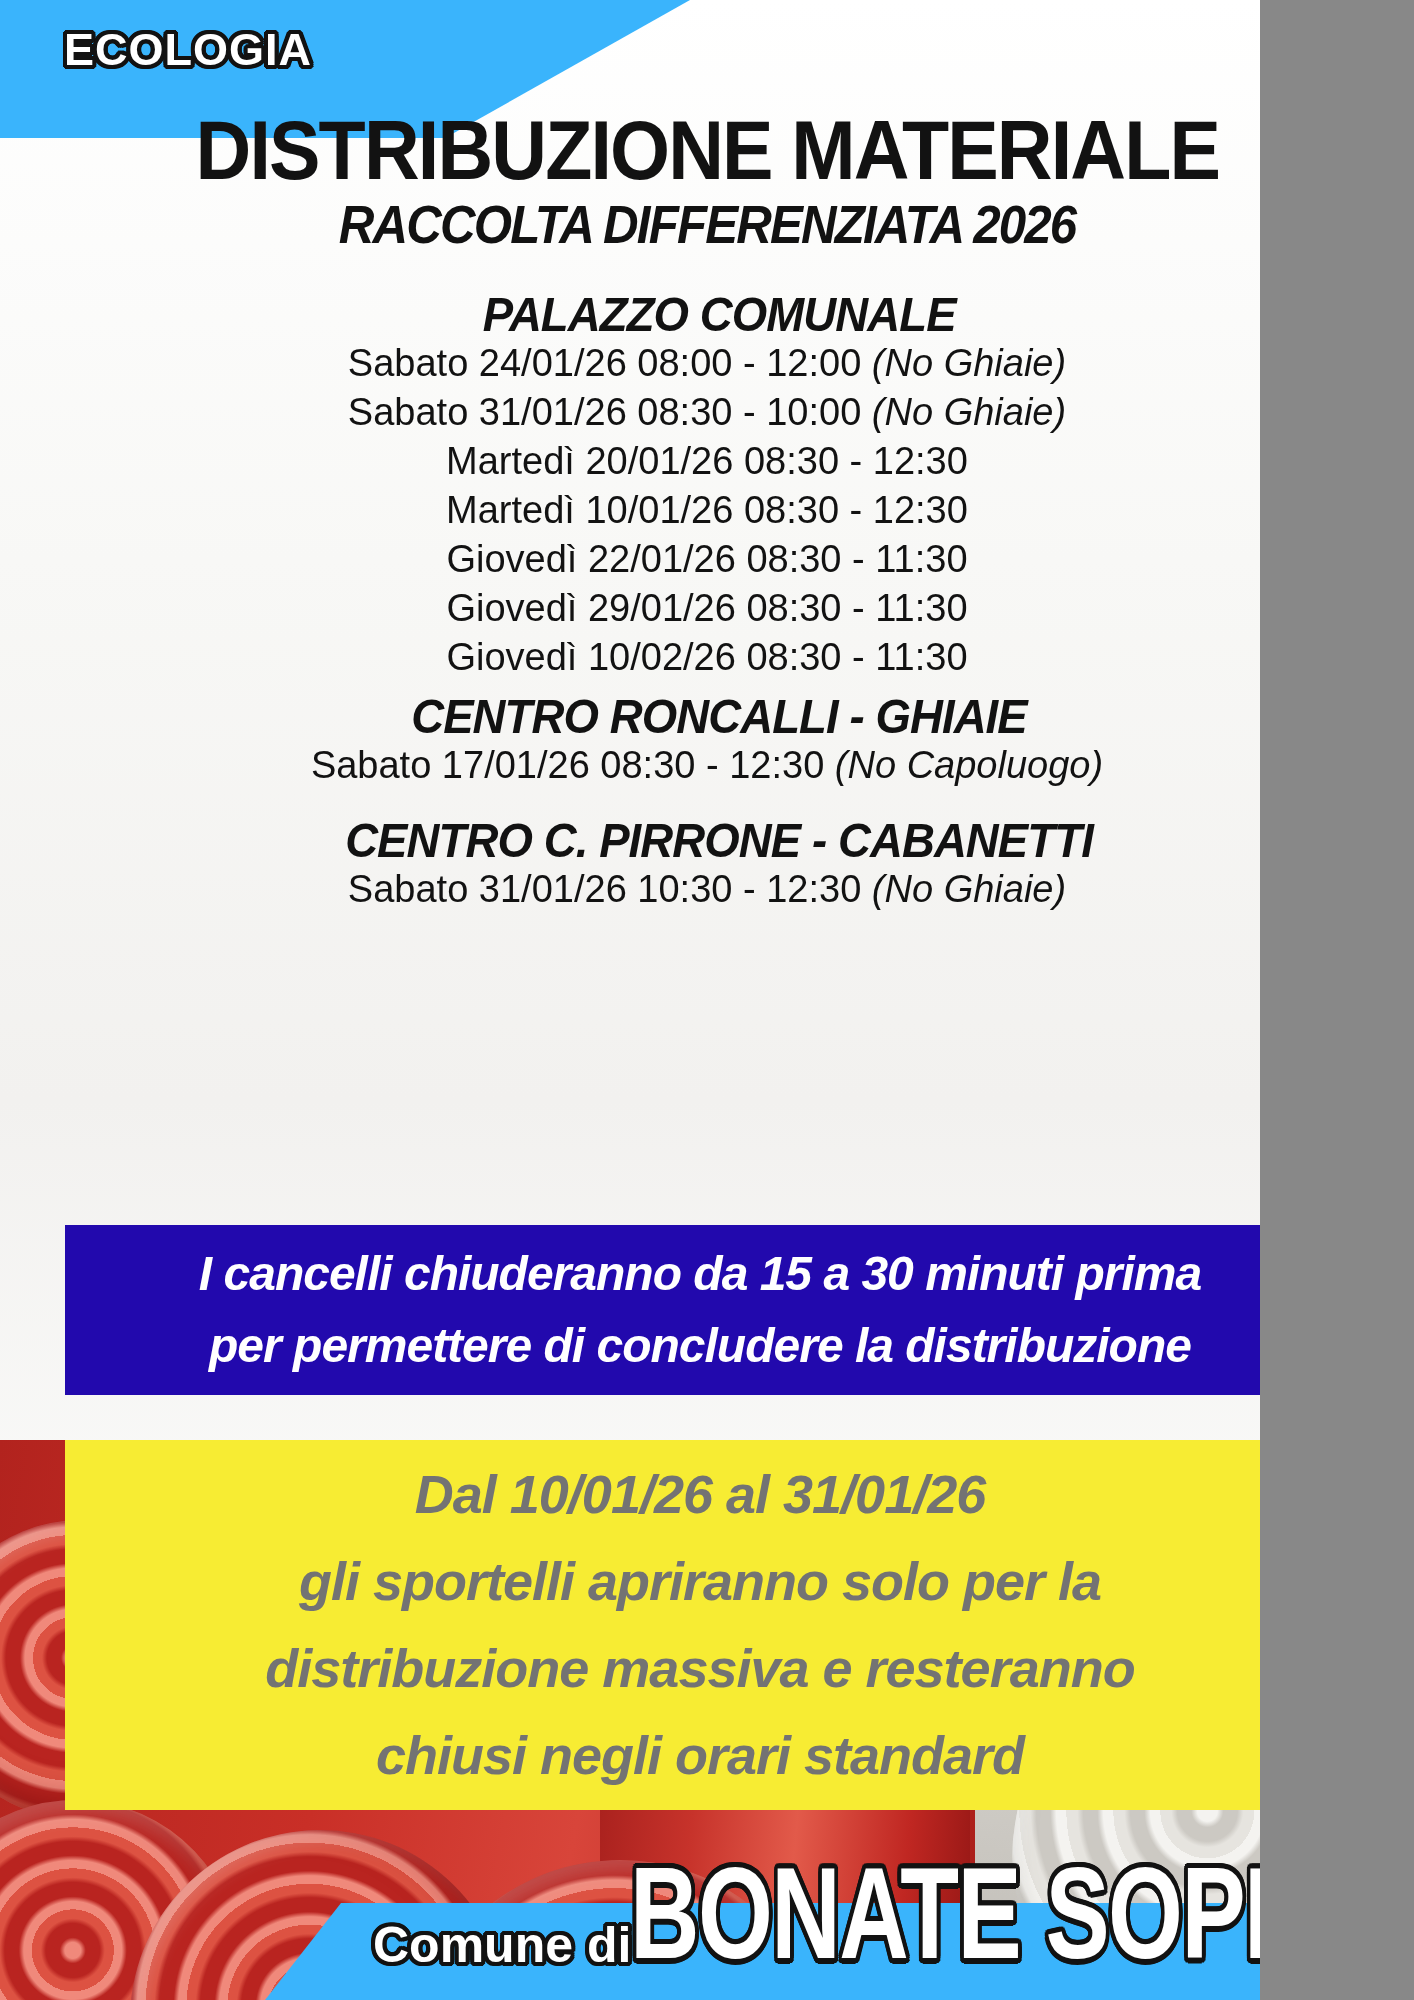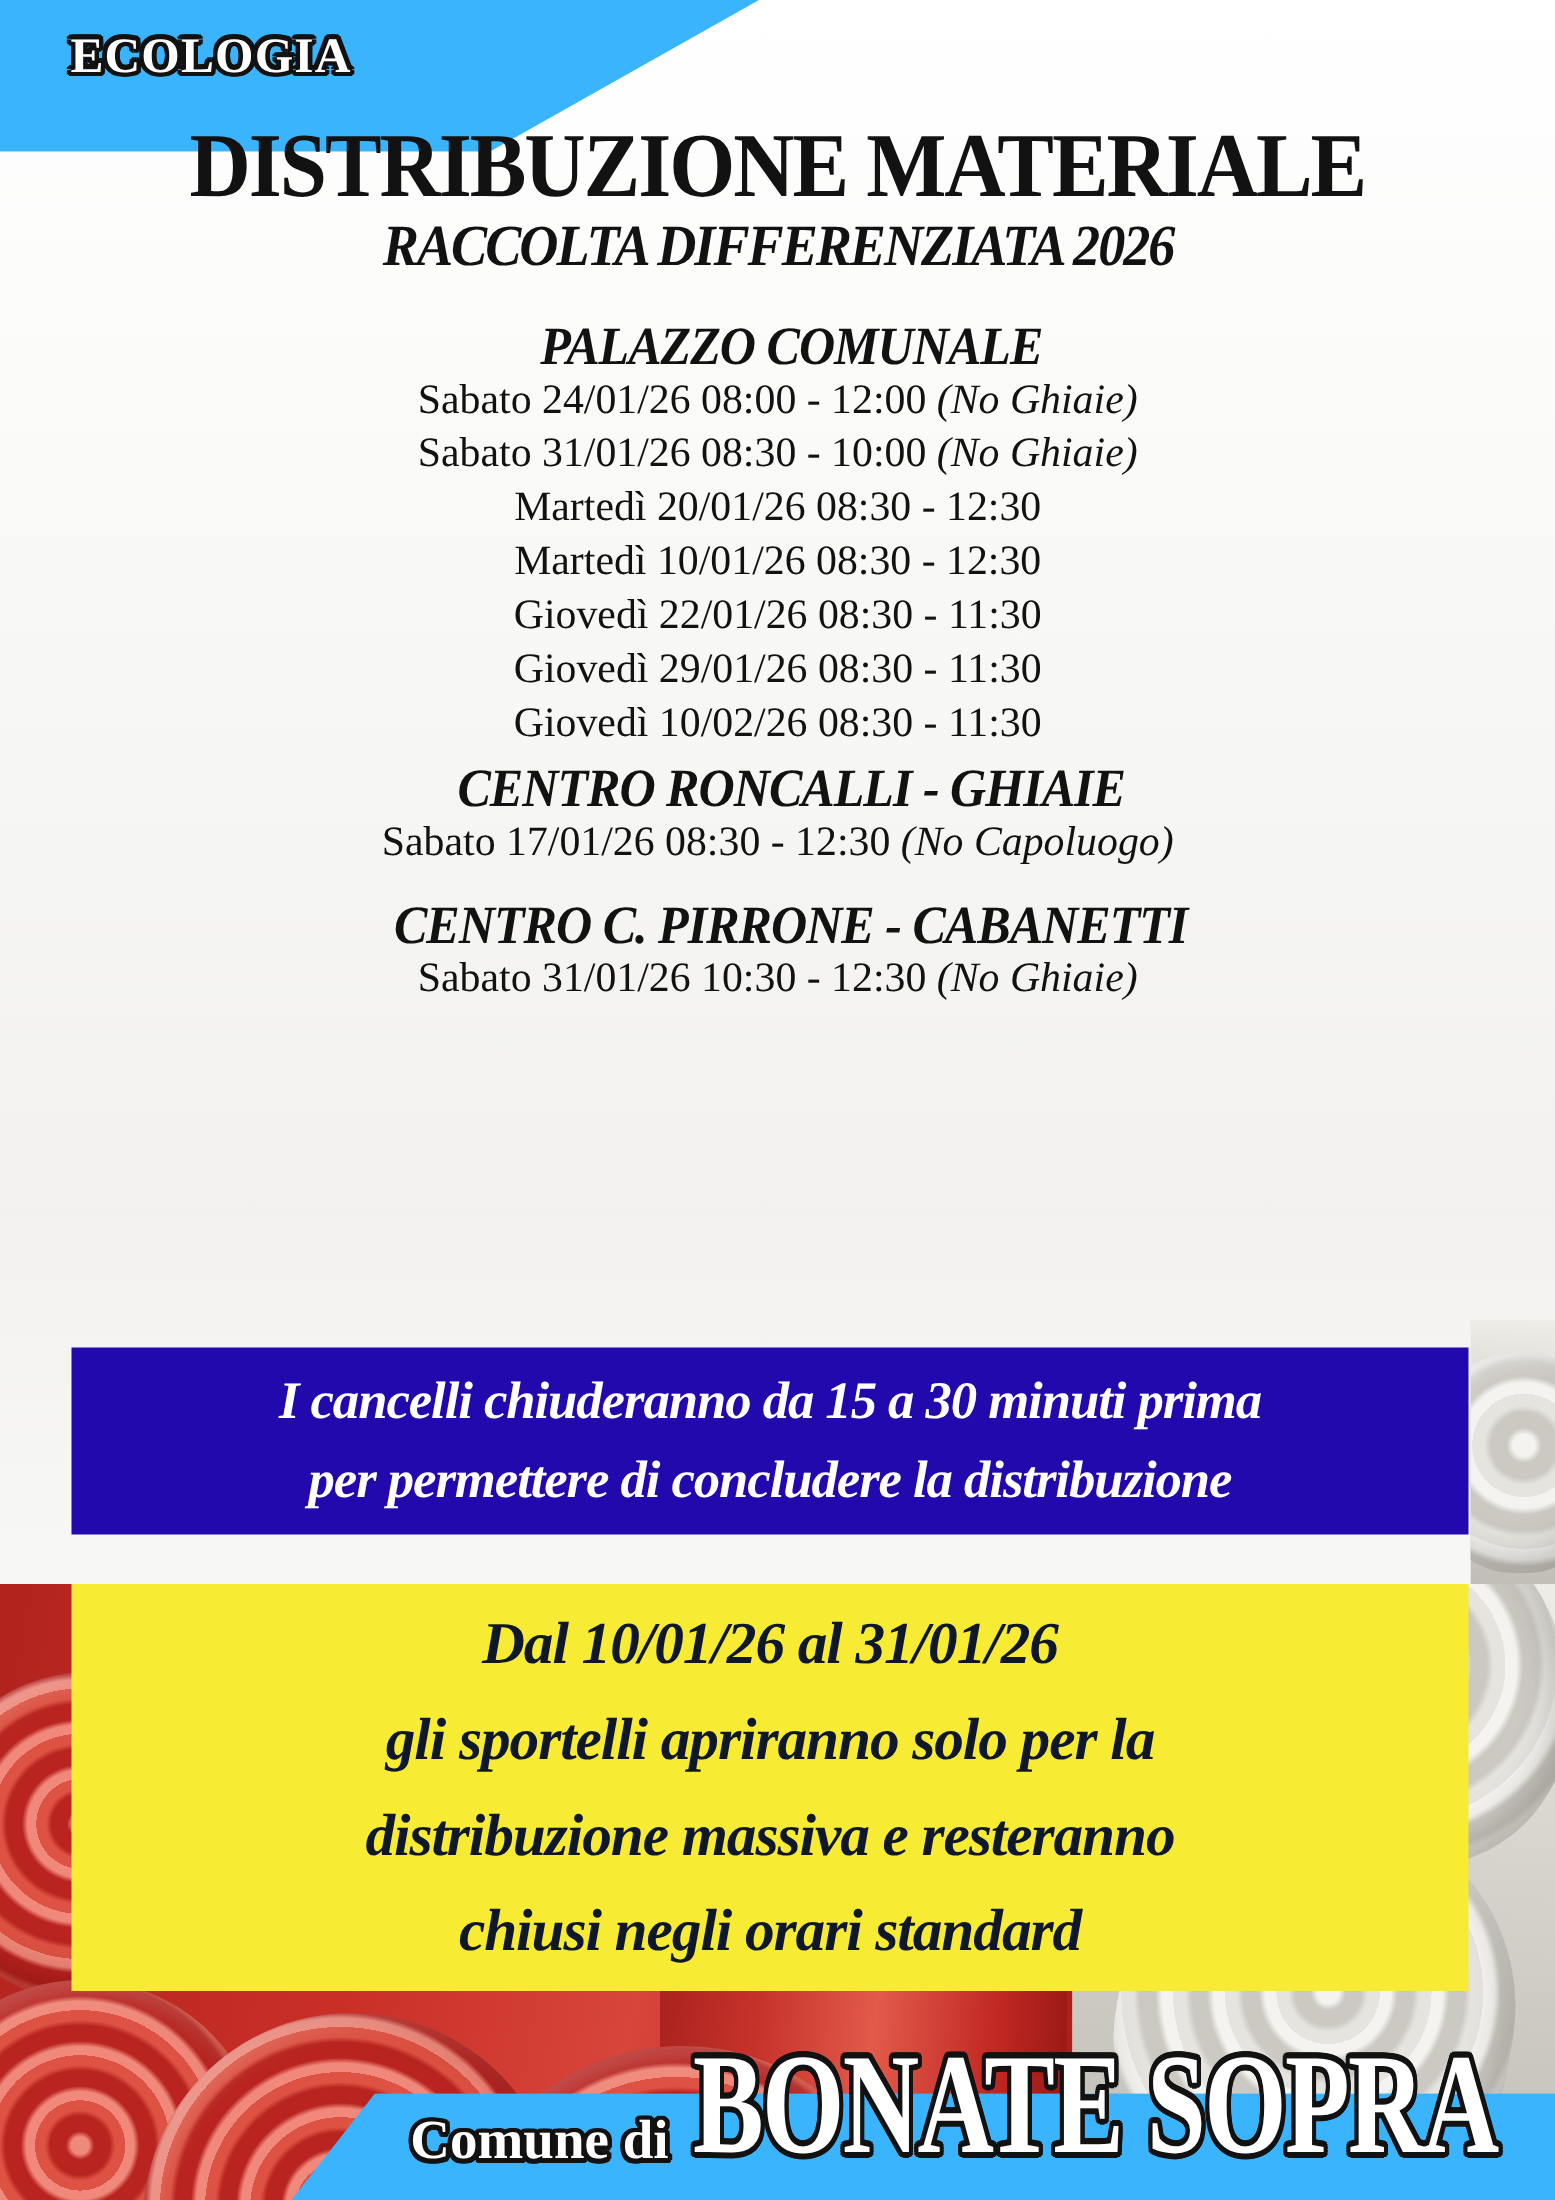--- a/index.html
+++ b/index.html
@@ -1,19 +1,19 @@
 <!DOCTYPE html>
 <html><head>
 <meta charset="utf-8">
 <style>
   html,body{margin:0;padding:0;background:#888;}
   .poster{
-    position:relative;width:1414px;height:2000px;overflow:hidden;
+    position:relative;width:1260px;height:2000px;overflow:hidden;
     background:linear-gradient(180deg,#ffffff 0%,#f8f8f6 28%,#f2f1ef 55%,#fafaf9 78%,#ffffff 100%);
-    font-family:Liberation Serif, serif;color:#121212;
+    font-family:Liberation Sans, sans-serif;color:#121212;
   }
   
   .photo-left{position:absolute;left:0;top:1440px;width:975px;height:560px;z-index:1;overflow:hidden;
     background:linear-gradient(100deg,#b2231e 0%,#c92f27 35%,#d8453a 60%,#a91d19 100%);}
   .red-roll{position:absolute;border-radius:50%;
     background:repeating-radial-gradient(circle at 48% 46%,#f0897b 0 8px,#b92420 13px 27px,#dd5242 32px 41px);
     box-shadow:inset -12px -16px 34px rgba(100,0,0,.5),inset 8px 10px 20px rgba(255,255,255,.22);}
   .smooth-bag{position:absolute;left:600px;top:0;width:370px;height:560px;border-radius:110px 110px 0 0;
     background:linear-gradient(95deg,#a11c1a,#c7332b 30%,#e25a4a 55%,#c02722 82%,#951715);}
   .photo-right,.photo-right-strip{position:absolute;z-index:1;overflow:hidden;
@@ -53,21 +53,21 @@
   .h-roncalli{margin-top:10px;}
   .h-pirrone{margin-top:26px;}
   .rows{font-size:38px;line-height:49px;}
   .rows em{font-style:italic;}
   
   .notice-blue{position:absolute;left:65px;top:1225px;width:1270px;height:170px;z-index:2;
     display:flex;flex-direction:column;justify-content:center;text-align:center;
     color:#fff;font-size:48px;line-height:1.5;font-weight:800;font-style:italic;letter-spacing:-1px;}
   .notice-yellow{position:absolute;left:65px;top:1440px;width:1270px;height:370px;z-index:2;
     display:flex;flex-direction:column;justify-content:center;text-align:center;
-    color:#0f172a;font-size:54px;line-height:1.61;font-weight:800;font-style:italic;letter-spacing:-1px;}
+    color:#737373;font-size:54px;line-height:1.61;font-weight:800;font-style:italic;letter-spacing:-1px;}
 </style>
 </head>
 <body>
 
 <div class="poster">
 
   <div class="photo-left">
     <div class="red-roll" style="left:-70px;top:80px;width:300px;height:300px;"></div>
     <div class="red-roll" style="left:-90px;top:360px;width:330px;height:330px;transform:rotate(18deg);"></div>
     <div class="red-roll" style="left:130px;top:390px;width:380px;height:380px;transform:rotate(-12deg);"></div>

